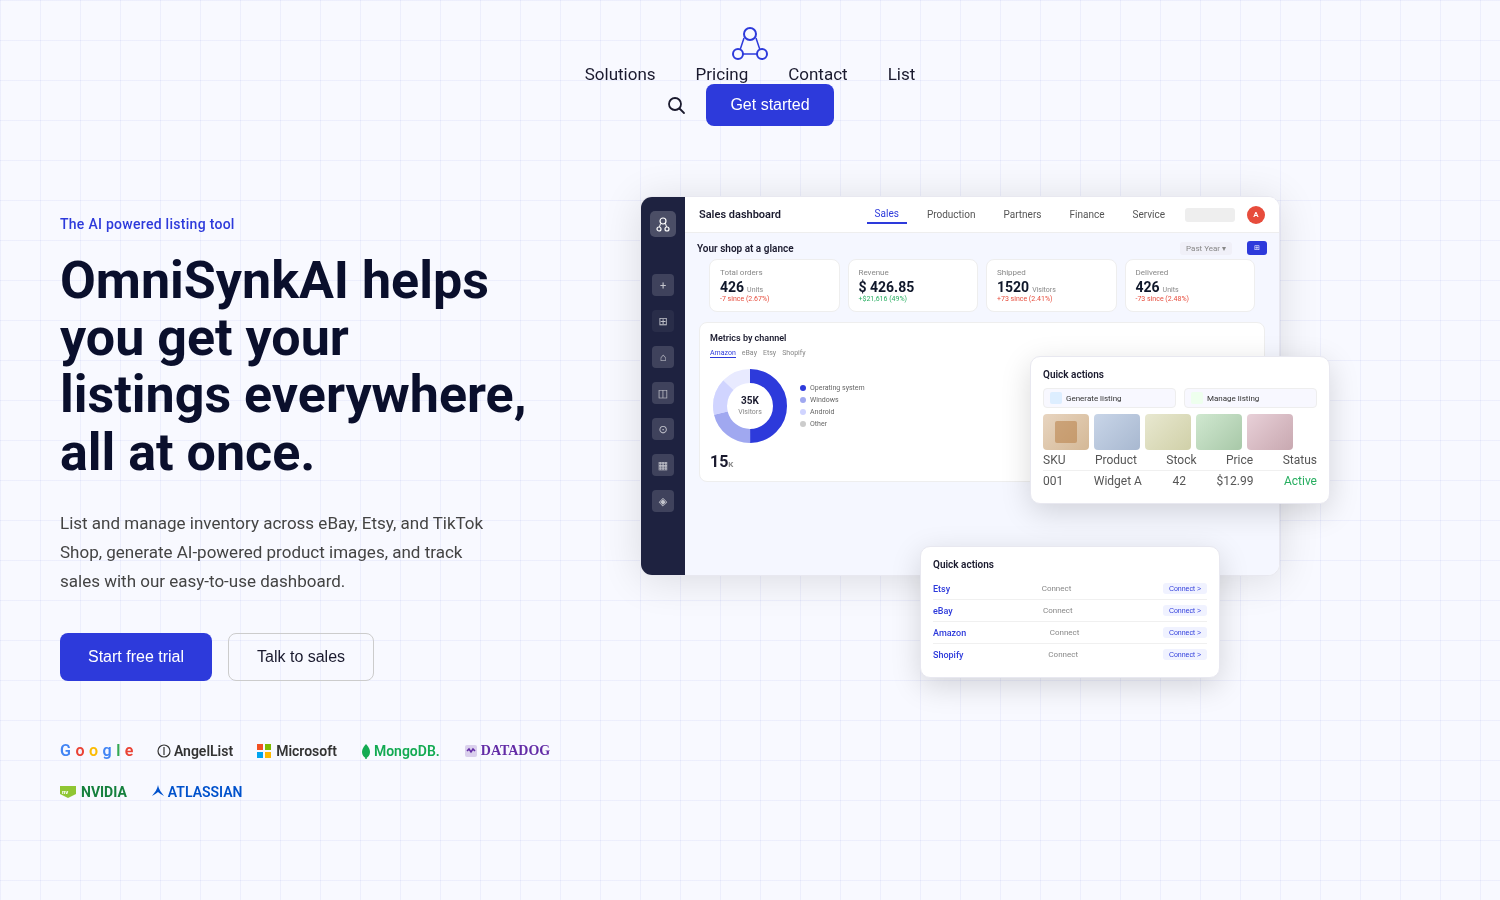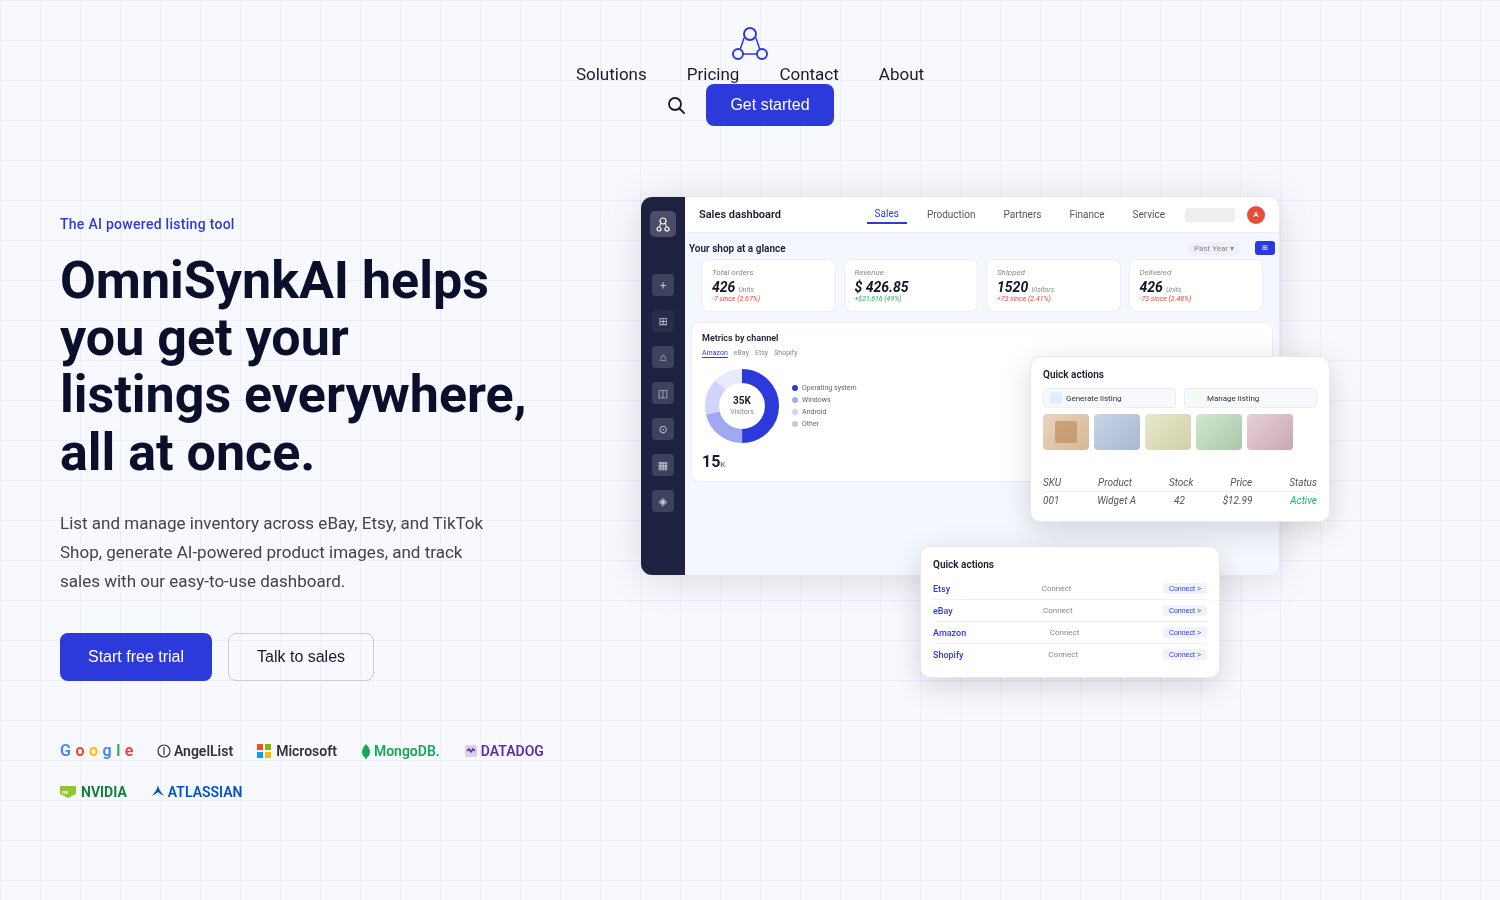--- a/index.html
+++ b/index.html
@@ -254,22 +254,21 @@
     }
 
     .db-tab.active {
       color: #2d3adb;
       border-bottom: 2px solid #2d3adb;
     }
 
     .db-metrics {
       display: flex;
       gap: 8px;
-      padding: 0 16px 10px;
-      font-style: italic;
+      padding: 0 24px 10px;
     }
 
     .db-metric-card {
       flex: 1;
       background: #fff;
       border-radius: 8px;
       padding: 8px 10px;
       border: 1px solid #eee;
     }
 
@@ -295,21 +294,21 @@
       color: #e74c3c;
     }
 
     .db-metric-delta.positive {
       color: #27ae60;
     }
 
     .db-body {
       display: flex;
       gap: 8px;
-      padding: 0 6px;
+      padding: 0 14px;
     }
 
     .db-chart-section {
       flex: 1;
       background: #fff;
       border-radius: 8px;
       padding: 10px;
       border: 1px solid #eee;
     }
 
@@ -502,20 +501,21 @@
       gap: 3px;
     }
 
     .datadog-text {
       font-size: 14px;
       font-weight: 600;
       color: #632ca6;
       display: flex;
       align-items: center;
       gap: 3px;
+      font-family: Liberation Serif, serif;
     }
 
     .nvidia-text {
       font-size: 14px;
       font-weight: 700;
       color: #15803d;
       display: flex;
       align-items: center;
     }
 
@@ -540,21 +540,21 @@
       <line x1="16" y1="18" x2="12" y2="30" stroke="#2d3adb" stroke-width="1.5"></line>
       <line x1="28" y1="18" x2="32" y2="30" stroke="#2d3adb" stroke-width="1.5"></line>
       <line x1="15" y1="34" x2="29" y2="34" stroke="#2d3adb" stroke-width="1.5"></line>
     </svg>
   </div>
 
   <div class="nav-links">
     <a class="nav-link">Solutions</a>
     <a class="nav-link">Pricing</a>
     <a class="nav-link">Contact</a>
-    <a class="nav-link">About</a>
+    <a class="nav-link">List</a>
   </div>
 
   <div class="nav-right">
     <button class="search-icon-btn">
       <svg width="20" height="20" viewBox="0 0 20 20" fill="none">
         <circle cx="9" cy="9" r="6" stroke="#1a1a2e" stroke-width="1.8"></circle>
         <line x1="13.5" y1="13.5" x2="18" y2="18" stroke="#1a1a2e" stroke-width="1.8" stroke-linecap="round"></line>
       </svg>
     </button>
     <button class="get-started-btn">Get started</button>
@@ -670,21 +670,21 @@
           <span class="db-tab">Production</span>
           <span class="db-tab">Partners</span>
           <span class="db-tab">Finance</span>
           <span class="db-tab">Service</span>
           <span style="width:50px;height:14px;background:#eee;border-radius:3px;display:inline-block;"></span>
           <div style="width:18px;height:18px;border-radius:50%;background:#e74c3c;display:flex;align-items:center;justify-content:center;">
             <span style="font-size:8px;color:white;font-weight:600;">A</span>
           </div>
         </div>
 
-        <div style="display:flex;align-items:center;justify-content:space-between;padding:8px 4px 4px;">
+        <div style="display:flex;align-items:center;justify-content:space-between;padding:8px 12px 4px;">
           <span style="font-size:10px;font-weight:600;color:#1a1a2e;">Your shop at a glance</span>
           <div style="display:flex;align-items:center;gap:15px;">
             <span style="font-size:8px;color:#888;background:#f0f0f8;border-radius:3px;padding:2px 6px;">Past Year ▾</span>
             <div style="width:20px;height:14px;border-radius:3px;background:#2d3adb;display:flex;align-items:center;justify-content:center;">
               <span style="font-size:7px;color:white;">⊞</span>
             </div>
           </div>
         </div>
 
         <div class="db-metrics">
@@ -781,21 +781,21 @@
       <div style="display:flex;gap:5px;margin-top:4px;">
         <div style="width:46px;height:36px;background:linear-gradient(135deg,#e8d5c0,#d4b896);border-radius:4px;overflow:hidden;display:flex;align-items:center;justify-content:center;">
           <div style="width:22px;height:22px;background:rgba(180,120,60,0.5);border-radius:2px;"></div>
         </div>
         <div style="width:46px;height:36px;background:linear-gradient(135deg,#c8d5e8,#a8b8d0);border-radius:4px;"></div>
         <div style="width:46px;height:36px;background:linear-gradient(135deg,#e8e8d0,#d0d0a8);border-radius:4px;"></div>
         <div style="width:46px;height:36px;background:linear-gradient(135deg,#d0e8d0,#a8c8a8);border-radius:4px;"></div>
         <div style="width:46px;height:36px;background:linear-gradient(135deg,#e8d0d8,#c8a8b0);border-radius:4px;"></div>
       </div>
 
-      <div style="margin-top:24px;font-size:10px;color:#555;font-style:italic;">
+      <div style="margin-top:0;font-size:12px;color:#555;">
         <div style="display:flex;gap:4px;justify-content:space-between;padding:3px 0;border-bottom:1px solid #f0f0f0;">
           <span>SKU</span>
           <span>Product</span>
           <span>Stock</span>
           <span>Price</span>
           <span>Status</span>
         </div>
         <div style="display:flex;gap:4px;justify-content:space-between;padding:3px 0;">
           <span>001</span>
           <span>Widget A</span>

